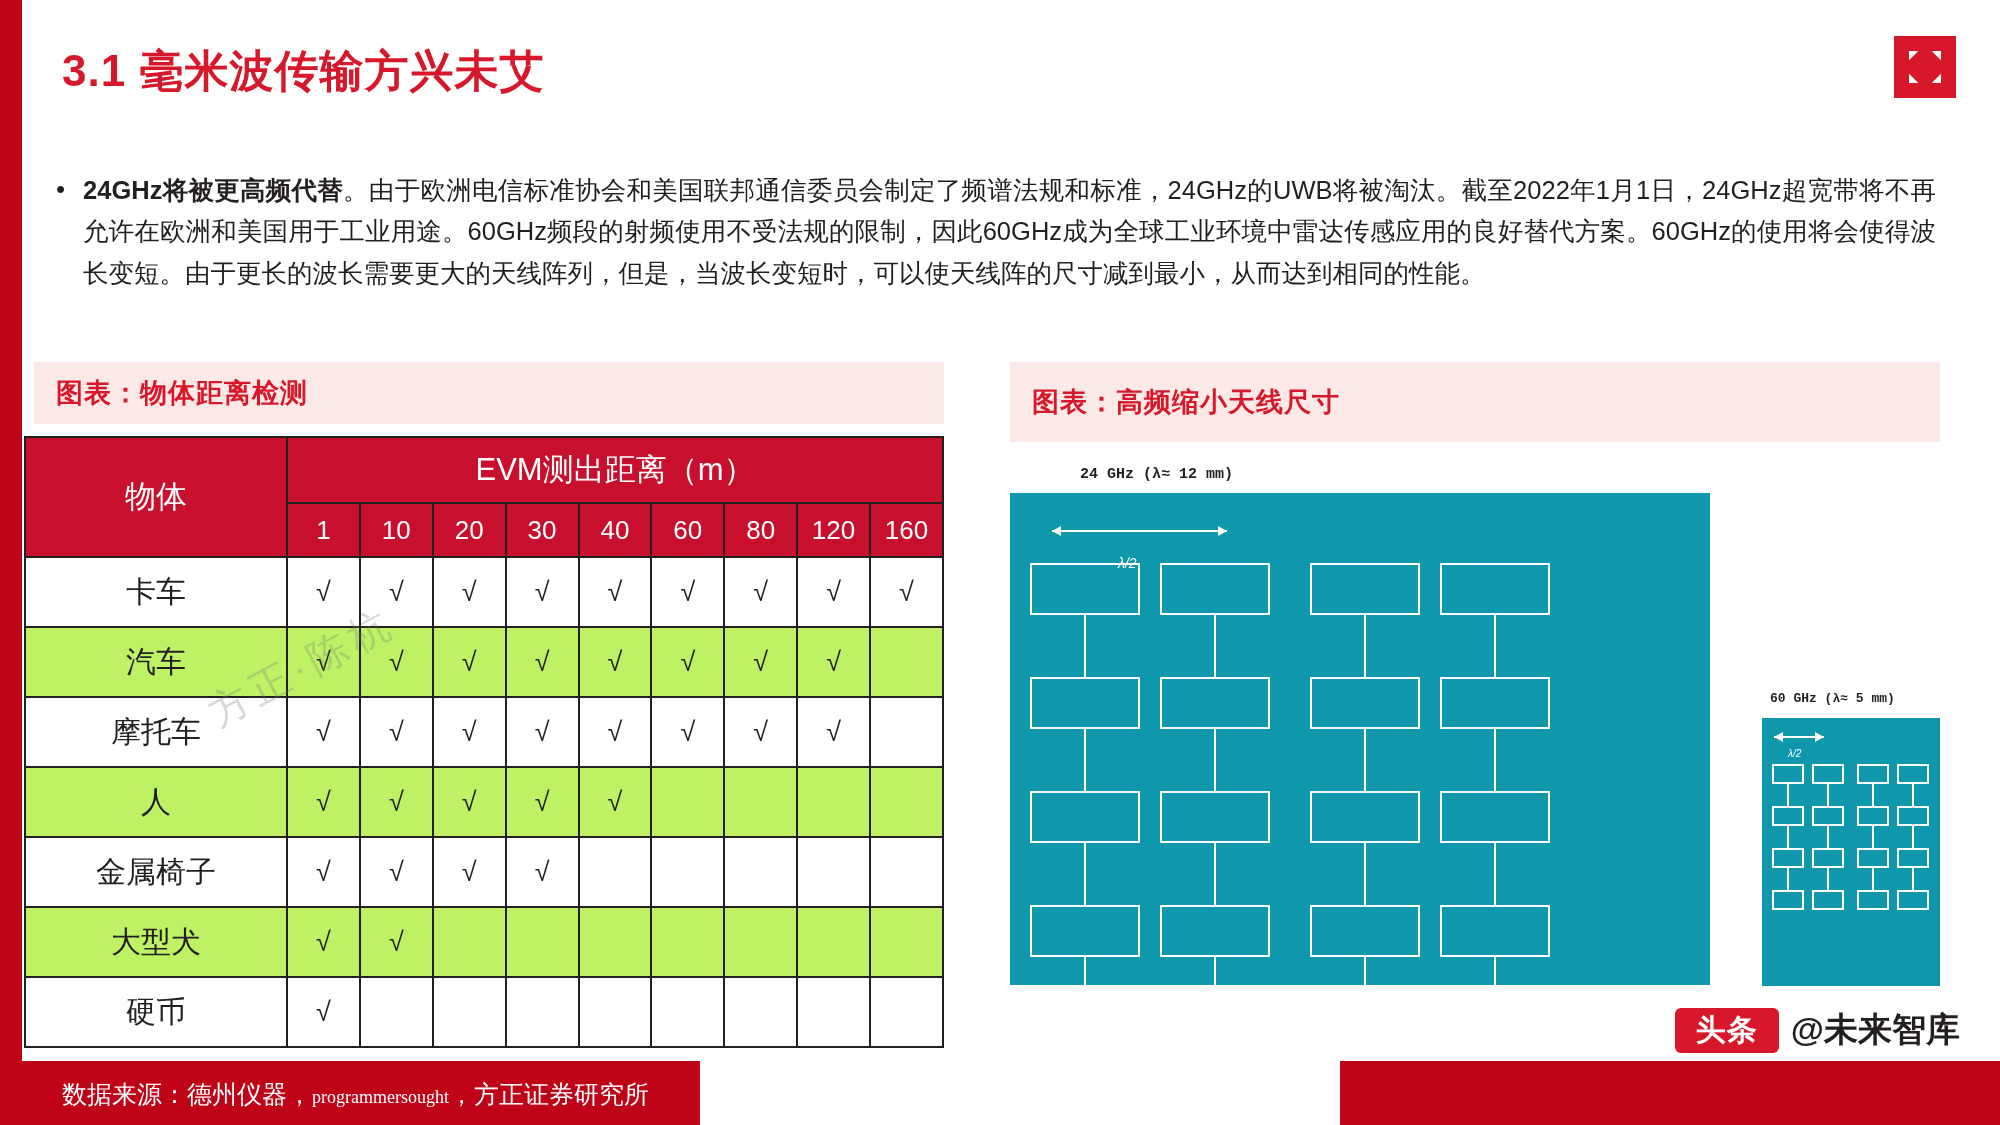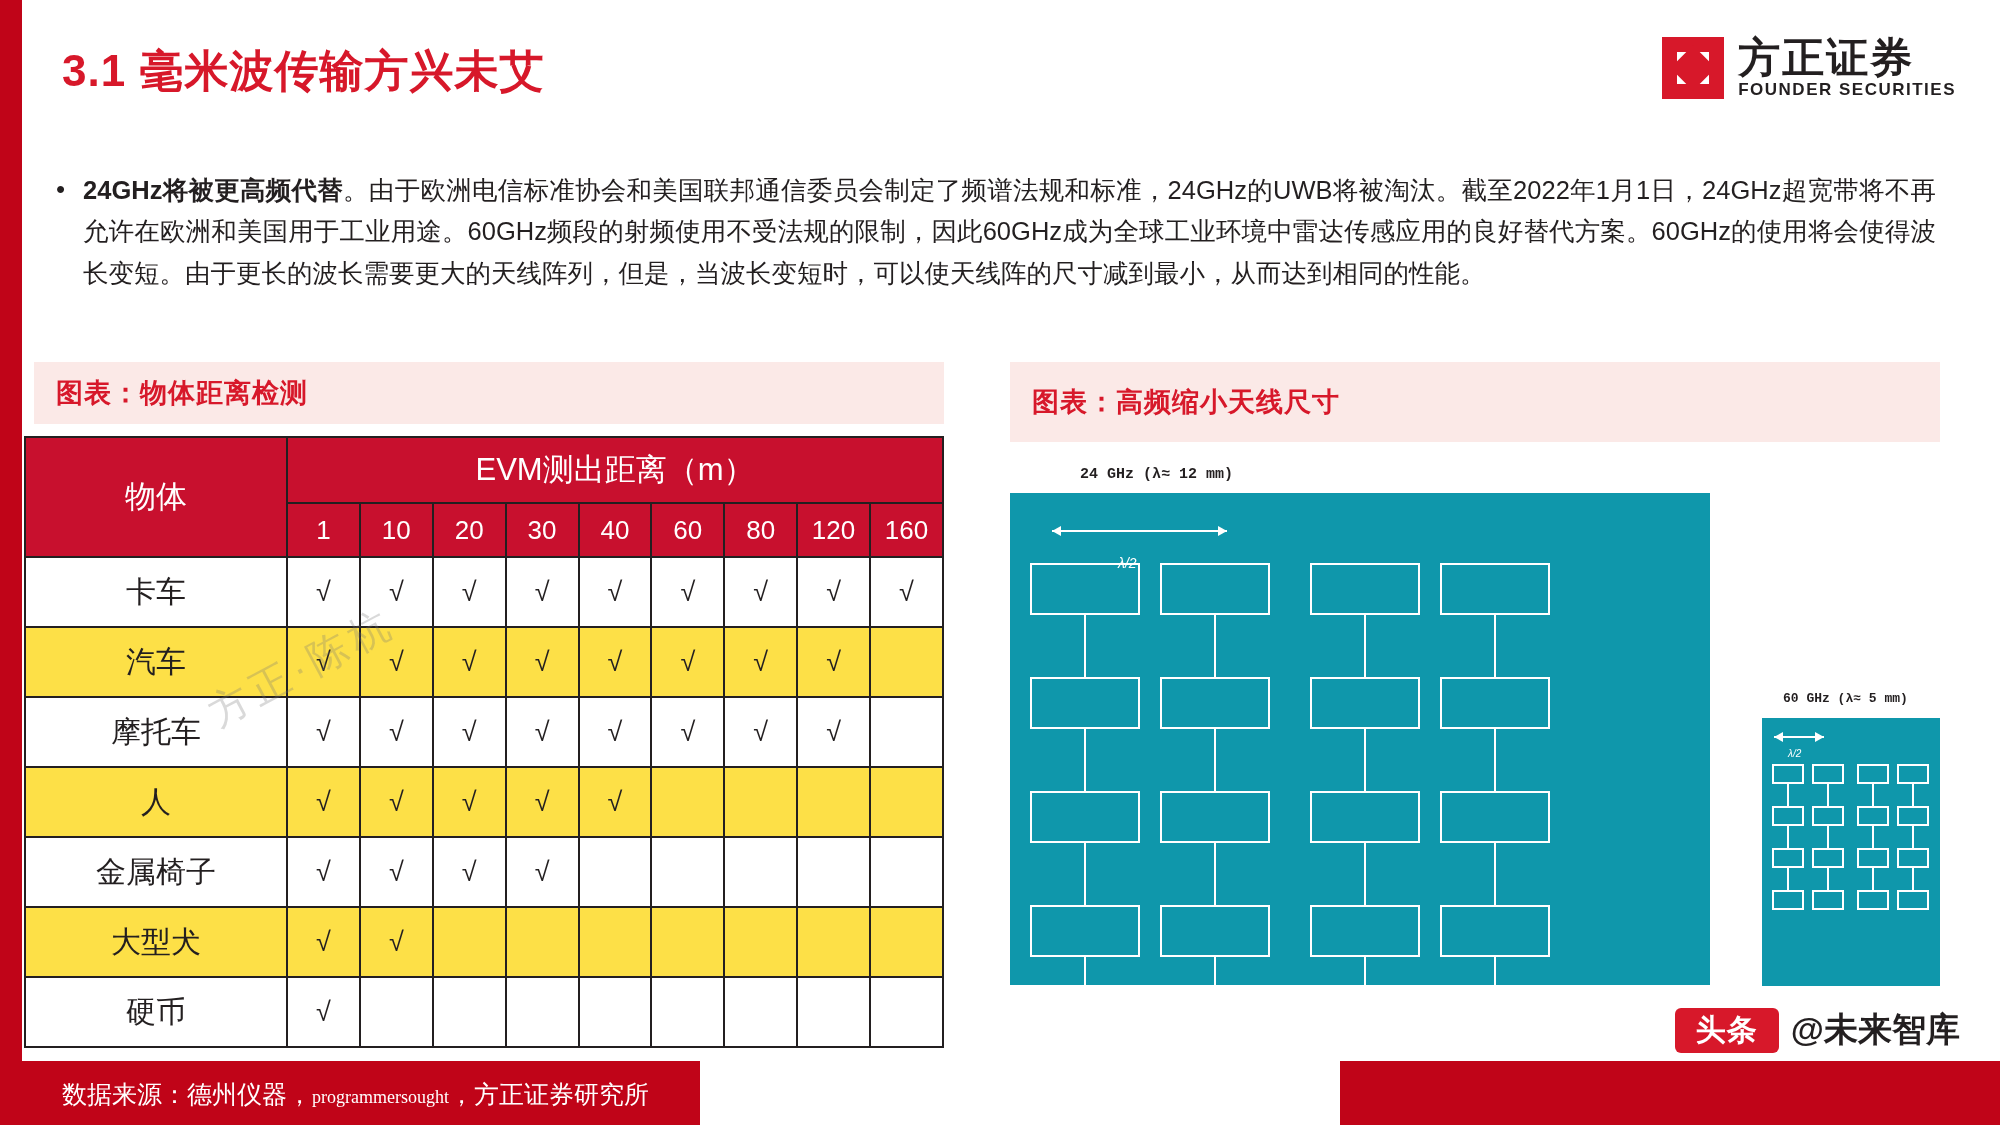--- a/index.html
+++ b/index.html
@@ -142,21 +142,21 @@
   .th-num { font-size: 26px; height: 50px; }
   table.data td.obj {
     font-size: 30px;
     height: 66px;
     color: #231f20;
   }
   table.data td.mark {
     font-size: 27px;
     color: #231f20;
   }
-  tr.alt td { background: #fde047; }
+  tr.alt td { background: #bef264; }
   tr.plain td { background: #ffffff; }
 
   
   .watermark {
     position: absolute;
     left: 200px; top: 640px;
     font-size: 40px;
     color: rgba(120,120,120,0.28);
     transform: rotate(-28deg);
     pointer-events: none;
@@ -270,24 +270,20 @@
 </style>
 </head>
 <body>
 
 <div class="left-bar"></div>
 
 <div class="slide-title">3.1  毫米波传输方兴未艾</div>
 
 <div class="logo">
   <div class="logo-mark"></div>
-  <div>
-    <div class="logo-text-cn">方正证券</div>
-    <div class="logo-text-en">FOUNDER SECURITIES</div>
-  </div>
 </div>
 
 <div class="bullet-block">
   <div class="bullet-dot">•</div>
   <div class="para">
     <b>24GHz将被更高频代替</b><span>。由于欧洲电信标准协会和美国联邦通信委员会制定了频谱法规和标准，24GHz的UWB将被淘汰。截至2022年1月1日，24GHz超宽带将不再允许在欧洲和美国用于工业用途。60GHz频段的射频使用不受法规的限制，因此60GHz成为全球工业环境中雷达传感应用的良好替代方案。60GHz的使用将会使得波长变短。由于更长的波长需要更大的天线阵列，但是，当波长变短时，可以使天线阵的尺寸减到最小，从而达到相同的性能。</span>
   </div>
 </div>
 
 <div class="caption" id="caption-left">图表：物体距离检测</div>
@@ -398,21 +394,21 @@
           <td class="mark"></td>
         </tr>
       </tbody>
   </table>
 </div>
 
 <div class="watermark">方正·陈杭</div>
 
 <div class="fig-right">
   <div class="fig-label" style="left:70px; top:18px;">24 GHz (λ≈ 12 mm)</div>
-  <div class="fig-label" style="left:760px; top:243px; font-size:13px;margin-left:13px;">60 GHz (λ≈ 5 mm)</div>
+  <div class="fig-label" style="left:760px; top:243px; font-size:13px;">60 GHz (λ≈ 5 mm)</div>
 
   <div class="panel24">
     <div class="arrow" style="left:42px; top:37px; width:175px;"></div>
     <div class="lam" style="left:108px; top:62px;">λ/2</div>
   <div class="ant-box" style="left: 20px; top: 70px; width: 110px; height: 52px;"></div>
       <div class="ant-line" style="left: 74px; top: 122px; width: 2px; height: 62px;"></div>
       <div class="ant-box" style="left: 20px; top: 184px; width: 110px; height: 52px;"></div>
       <div class="ant-line" style="left: 74px; top: 236px; width: 2px; height: 62px;"></div>
       <div class="ant-box" style="left: 20px; top: 298px; width: 110px; height: 52px;"></div>
       <div class="ant-line" style="left: 74px; top: 350px; width: 2px; height: 62px;"></div>

